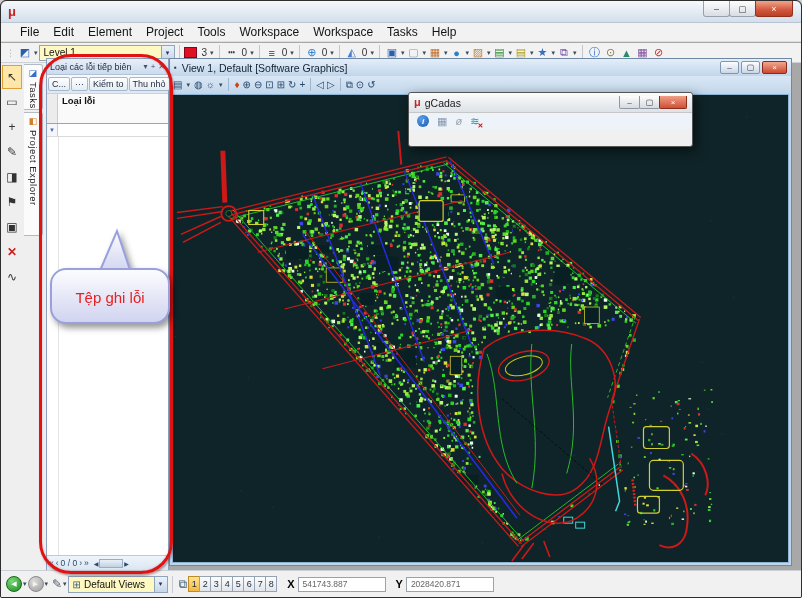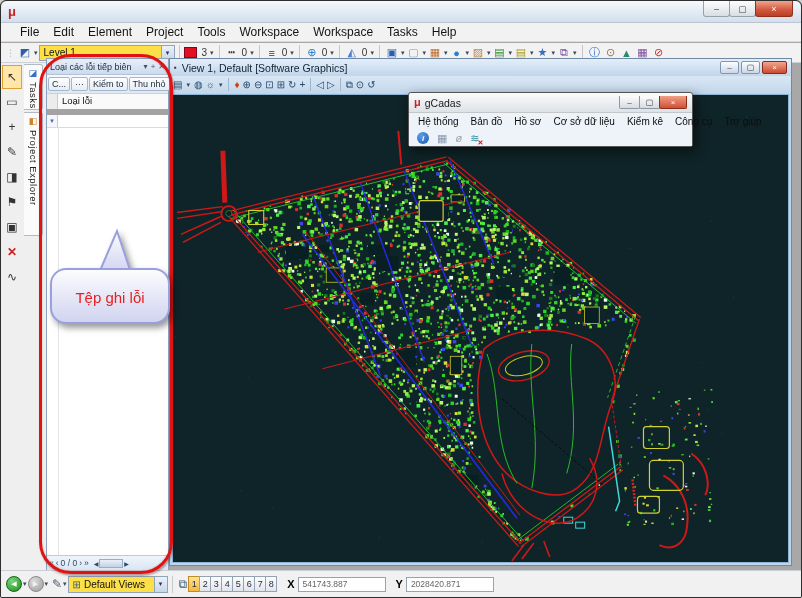--- a/index.html
+++ b/index.html
@@ -21,21 +21,21 @@
   .menubar{position:absolute;top:22px;left:0;right:0;height:19px;background:#f2f2f2;
     border-bottom:1px solid #dddddd;display:flex;align-items:center;padding-left:12px;}
   .menuitem{font-size:12px;color:#141414;padding:2px 7px;}
   
   .toolbar{position:absolute;top:42px;left:0;right:0;height:20px;background:#f2f2f2;
     border-bottom:1px solid #ccd1d7;display:flex;align-items:center;padding-left:3px;font-size:10px;color:#333;}
   .grip{color:#a8b0b8;font-size:9px;margin:0 2px;}
   .tbico{width:16px;height:15px;display:flex;align-items:center;justify-content:center;font-size:11px;}
   .caret{font-size:7px;color:#3a4a5a;margin:0 1px;}
   .tbsep{width:1px;height:15px;background:#c3c7cb;margin:0 4px;}
-  .combo{height:16px;background:#fde047;border:1px solid #92a4ba;display:flex;align-items:center;
+  .combo{height:16px;background:#fef9c3;border:1px solid #92a4ba;display:flex;align-items:center;
     font-size:10px;color:#111;padding-left:4px;}
   .combo .cbtn{margin-left:auto;width:13px;height:100%;background:linear-gradient(#eaf2fb,#c6d7ea);
     border-left:1px solid #92a4ba;display:flex;align-items:center;justify-content:center;font-size:7px;color:#335;}
   .swatch{width:13px;height:11px;background:#e01020;border:1px solid #802;margin-right:3px;}
   .tnum{margin:0 2px;font-size:10px;}
   
   .leftcol{position:absolute;left:0;top:62px;width:45px;bottom:27px;background:#efefef;}
   .toolstrip{position:absolute;left:1px;top:64px;width:21px;display:flex;flex-direction:column;gap:1px;}
   .lt{width:20px;height:24px;display:flex;align-items:center;justify-content:center;font-size:12px;
     color:#333;background:#efefef;border:1px solid transparent;}
@@ -49,21 +49,21 @@
   .errorpanel{position:absolute;left:45px;top:57px;width:123px;height:513px;background:#fff;
     border:1px solid #8ba1bd;display:flex;flex-direction:column;}
   .ep-header{height:16px;background:linear-gradient(#e8eff8,#ccdbee);display:flex;align-items:center;
     font-size:9px;color:#1b2a3c;padding:0 3px;border-bottom:1px solid #b3c3d7;}
   .ep-title{flex:1;white-space:nowrap;overflow:hidden;}
   .ep-hico{font-size:8px;color:#44536a;margin-left:3px;}
   .ep-toolbar{height:19px;background:linear-gradient(#f6f9fc,#dee8f2);display:flex;align-items:center;
     gap:1px;padding:1px 1px;border-bottom:1px solid #c7d3e1;}
   .ep-btn{font-size:9px;border:1px solid #a7b7cb;background:linear-gradient(#fefefe,#e5ecf4);
     padding:1px 3px;color:#1b2a3c;border-radius:2px;white-space:nowrap;}
-  .ep-grid-header{display:flex;height:21px;border-bottom:6px solid #a3a3a3;}
+  .ep-grid-header{display:flex;height:30px;border-bottom:1px solid #a3a3a3;font-weight:bold;}
   .ep-selcol{width:11px;border-right:1px solid #cccccc;background:#ececec;}
   .ep-colhdr{flex:1;font-size:9.5px;padding:1px 4px;color:#111;background:#fafafa;}
   .ep-filter{display:flex;height:13px;border-bottom:1px solid #dadada;}
   .ep-filter .ep-selcol{display:flex;align-items:center;justify-content:center;font-size:6px;color:#3a6ec4;background:#f4f6f9;}
   .ep-body{flex:1;background:#fff;position:relative;}
   .ep-body .selline{position:absolute;left:11px;top:0;bottom:0;width:1px;background:#e4e4e4;}
   .ep-pager{height:15px;background:linear-gradient(#eef4fb,#dbe6f3);border-top:1px solid #bbcade;
     display:flex;align-items:center;font-size:8.5px;color:#2a4a6a;padding:0 2px;gap:2px;}
   .ep-scroll{flex:1;display:flex;align-items:center;gap:1px;margin-left:3px;}
   .ep-thumb{width:24px;height:9px;background:linear-gradient(#eaf0f7,#c3d1e3);border:1px solid #98aec7;}
@@ -2653,29 +2653,20 @@
   <div class="gcadas">
     <div class="gc-title">
       <span class="applogo" style="font-size:11px">μ</span>
       <span>gCadas</span>
       <div class="gc-btns">
         <div class="gc-btn">–</div>
         <div class="gc-btn">▢</div>
         <div class="gc-btn close">×</div>
       </div>
     </div>
-    <div class="gc-menu">
-      <span>Hệ thống</span>
-      <span>Bản đồ</span>
-      <span>Hồ sơ</span>
-      <span>Cơ sở dữ liệu</span>
-      <span>Kiểm kê</span>
-      <span>Công cụ</span>
-      <span>Trợ giúp</span>
-    </div>
     <div class="gc-tools">
       <span class="gc-info">i</span>
       <span class="gc-ico" style="color:#8a9ab0">▦</span>
       <span class="gc-ico" style="color:#9aa4ae;font-style:italic">ø</span>
       <span class="gc-layerx"><span>≋</span><em>✕</em></span>
     </div>
   </div>
 
   <div class="annotation"></div>
 

